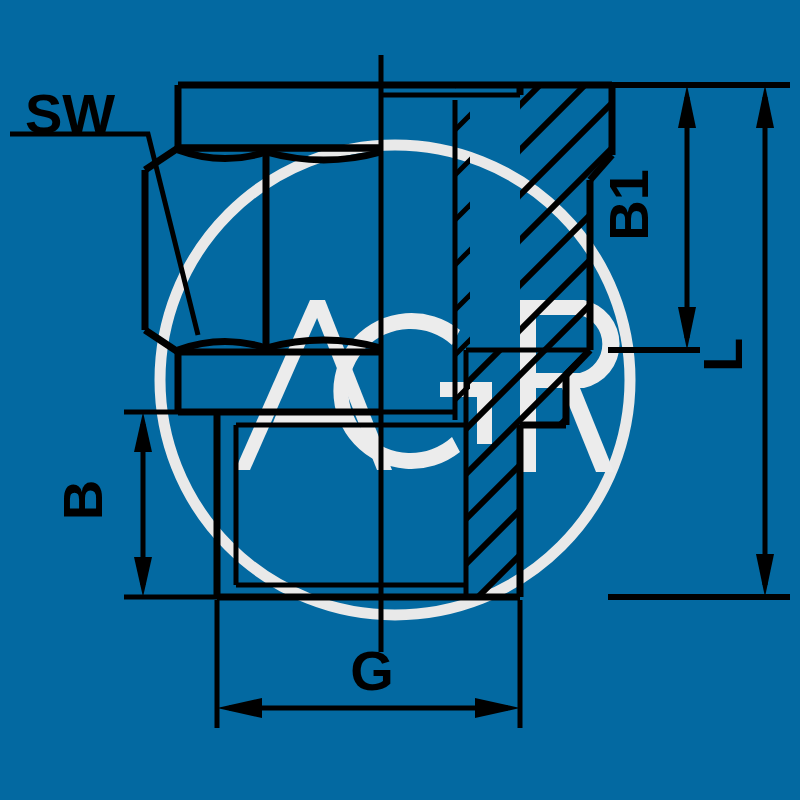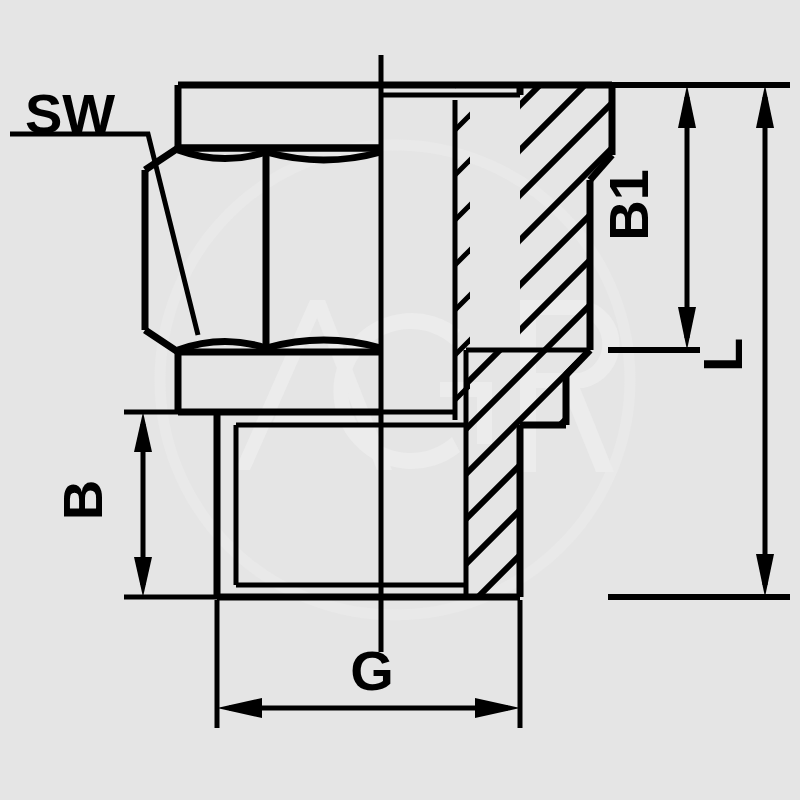--- a/index.html
+++ b/index.html
@@ -7,21 +7,21 @@
     padding: 0;
     background: #ffffff;
   }
   body {
     font-family: "Liberation Sans", sans-serif;
   }
   #drawing-root {
     position: relative;
     width: 800px;
     height: 800px;
-    background: #e5e5e5;
+    background: #0369a1;
     overflow: hidden;
   }
   #technical-drawing {
     display: block;
     width: 800px;
     height: 800px;
   }
   .dim-label {
     font-family: "Liberation Sans", sans-serif;
     font-weight: bold;

